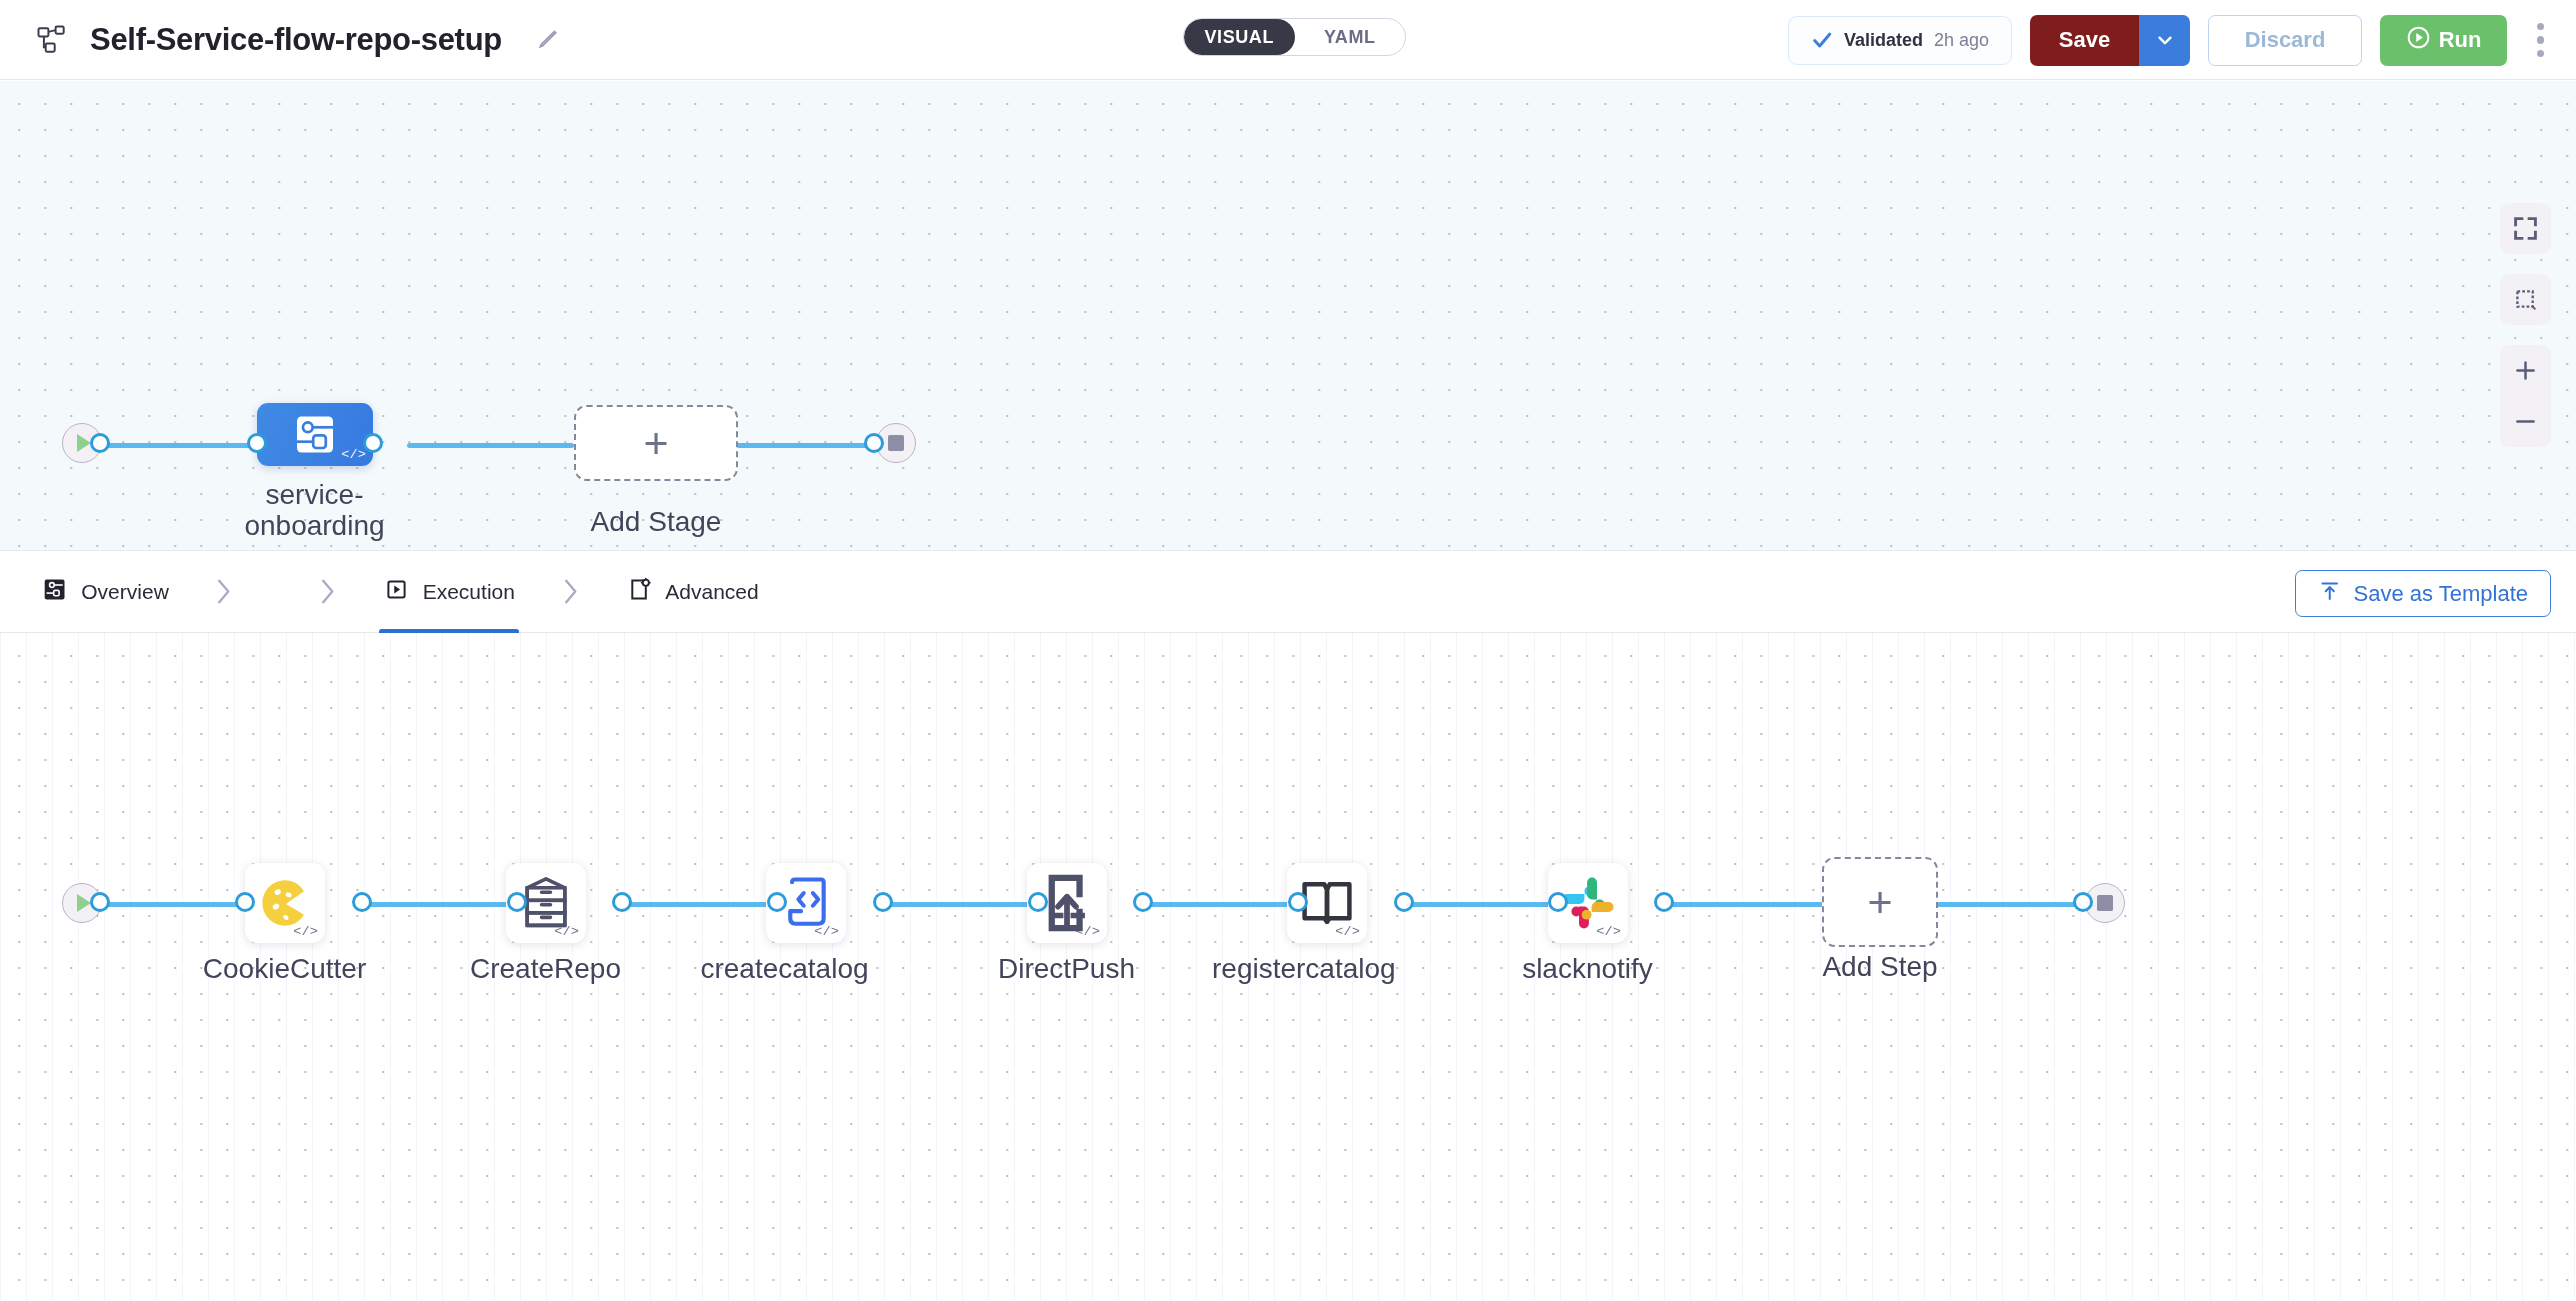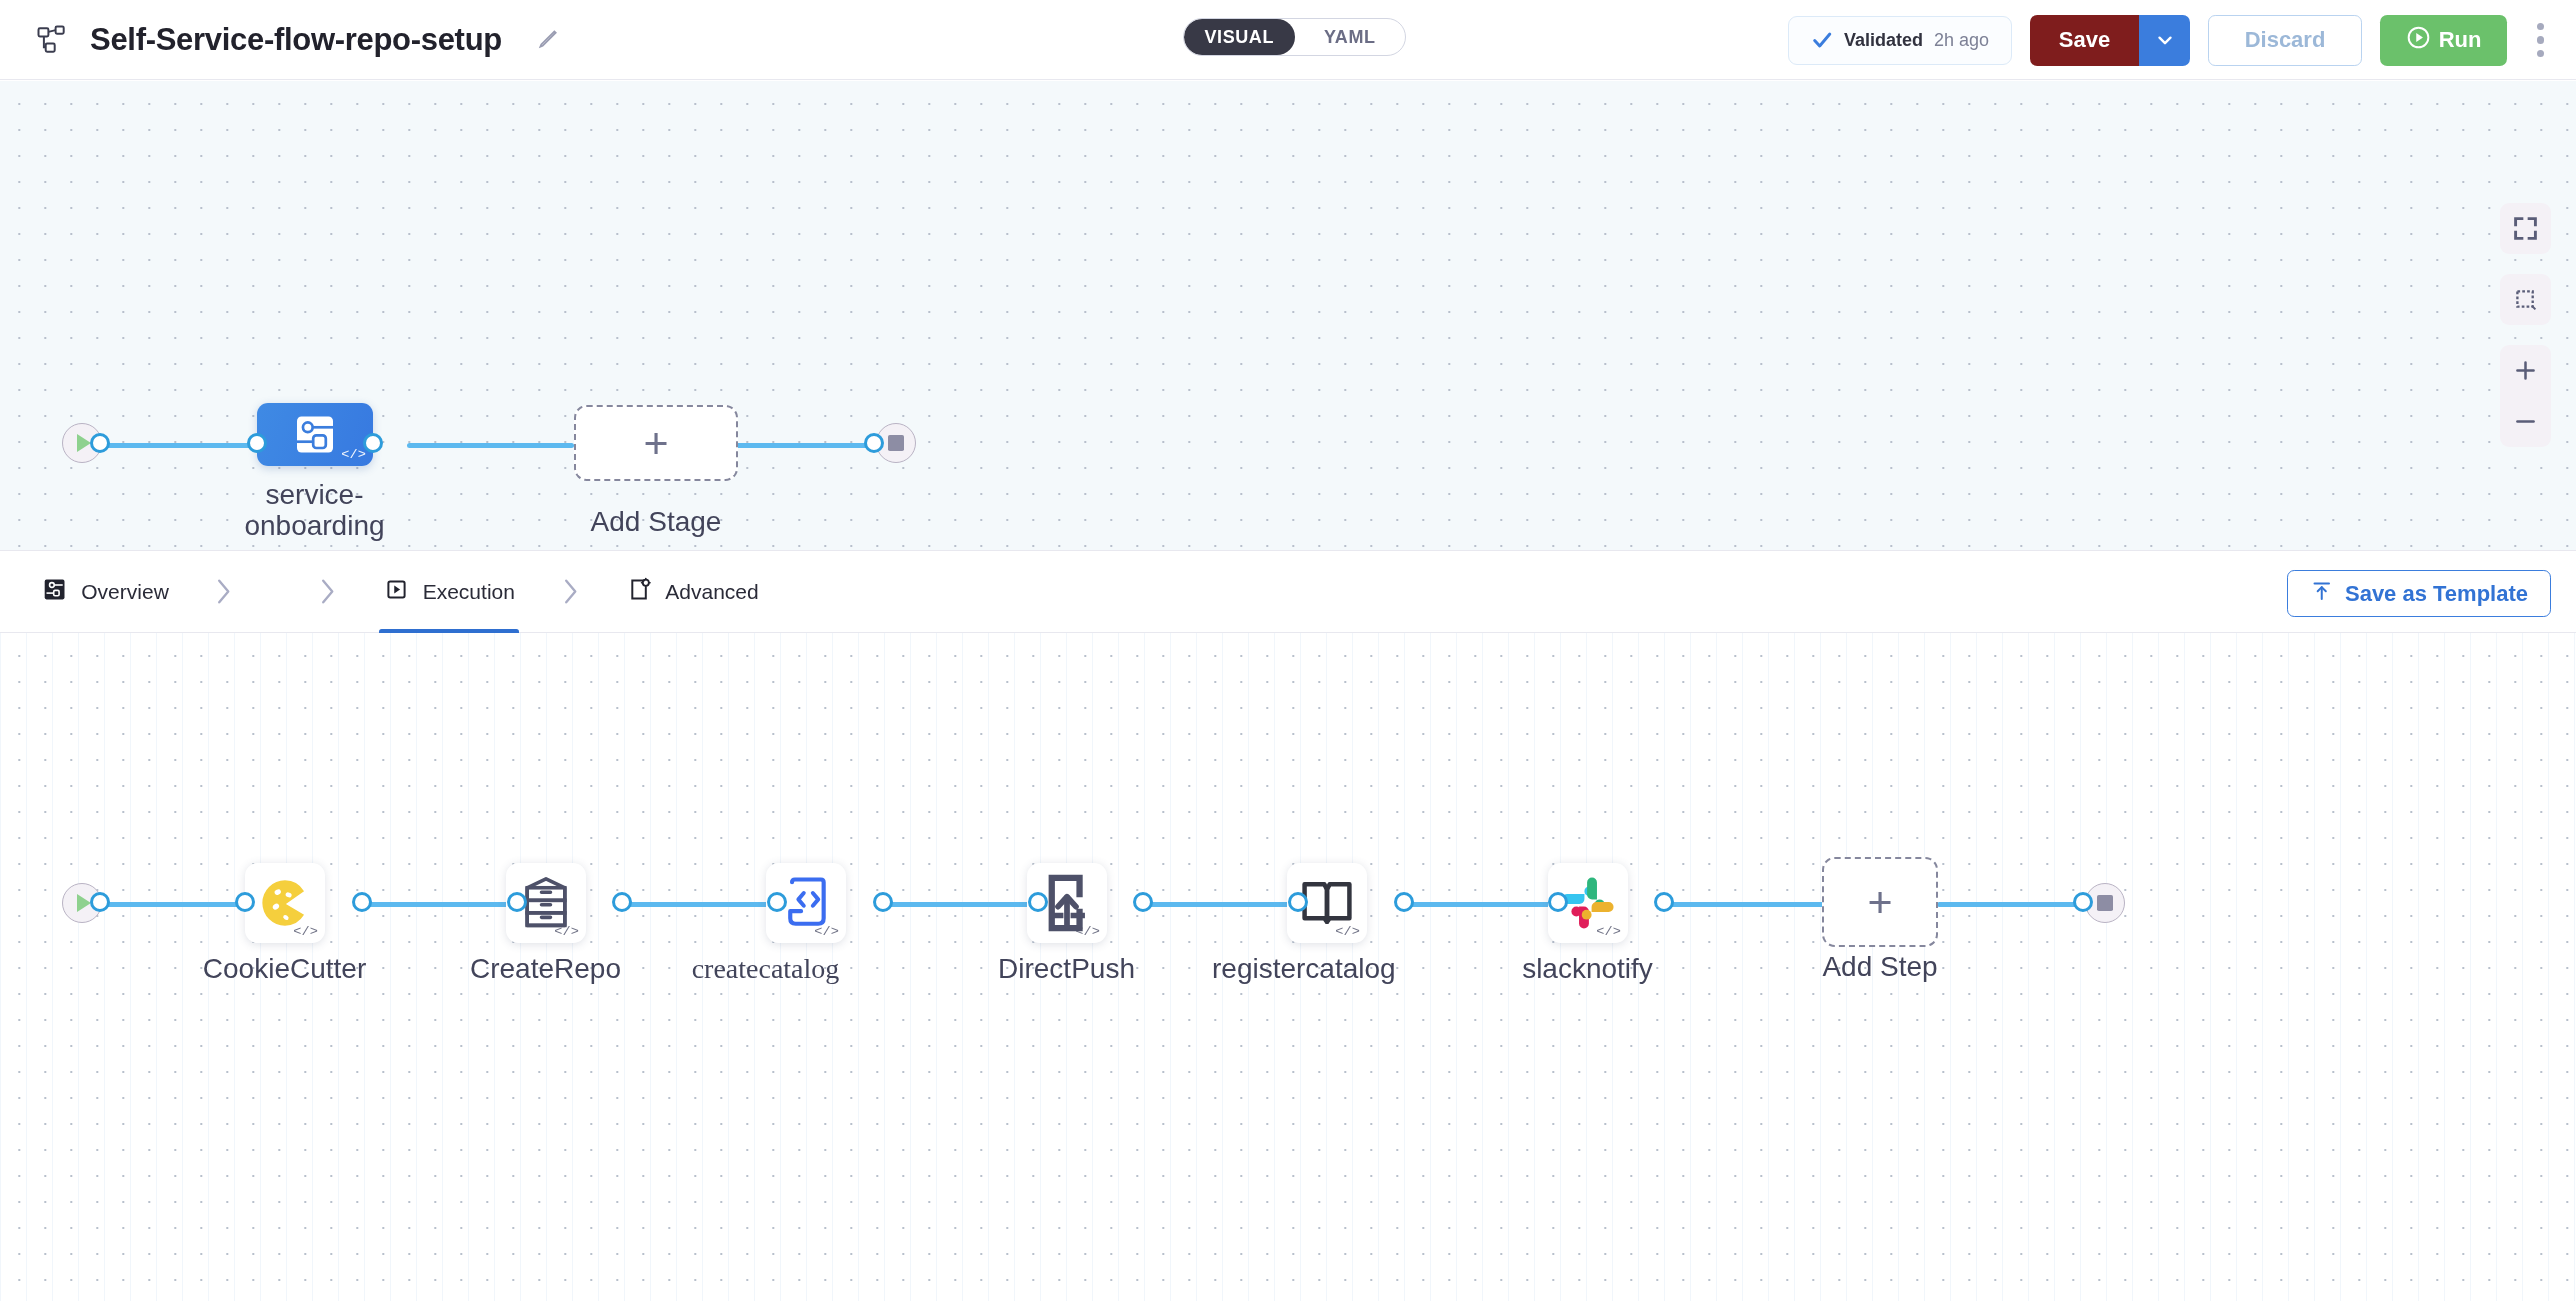--- a/index.html
+++ b/index.html
@@ -196,21 +196,21 @@
   .tab.active { font-weight: normal; }
   .tab.active::after {
     content: ""; position: absolute; left: 0; right: 0; bottom: 0;
     height: 4.5px; background: #2f6fd0; border-radius: 2.7px 2.7px 0 0;
   }
   .tab-sep { margin: 0 40px; display: flex; align-items: center; }
   .save-template-btn {
     position: absolute; right: 25px; top: 19px;
     height: 47px; padding: 0 22px; border-radius: 7.2px;
     border: 1.4px solid #3b7ddd; background: #ffffff;
-    color: #3273d4; font-size: 22px; font-weight: bold;
+    color: #3273d4; font-size: 22px; font-weight: normal;
     display: flex; align-items: center; gap: 11.8px; cursor: pointer; white-space: nowrap;
   }
 </style>
 </head>
 <body>
 
 <div class="header">
   <div class="hdr-left">
     <span class="pipeline-icon">
       <svg width="36" height="36" viewBox="0 0 40 40">
@@ -454,21 +454,21 @@
     <div class="port" style="left:767px; top:259px;"></div>
     <div class="step-node" style="left:766px; top:230px;">
       <svg width="51" height="56" viewBox="0 0 56 62">
         <path d="M12 8 Q12 5 15 5 L44 5 Q47 5 47 8 L47 48 Q47 54 41 54 L16 54 Q10 54 10 48 L10 40 L22 40" fill="none" stroke="#3b6df0" stroke-width="4.6" stroke-linejoin="round" stroke-linecap="round"></path>
         <path d="M25 20 L19 27 L25 34" fill="none" stroke="#3b6df0" stroke-width="4.4" stroke-linecap="round" stroke-linejoin="round"></path>
         <path d="M35 20 L41 27 L35 34" fill="none" stroke="#3b6df0" stroke-width="4.4" stroke-linecap="round" stroke-linejoin="round"></path>
       </svg>
       <span class="code-badge dark">&lt;/&gt;</span>
     </div>
     <div class="port" style="left:873px; top:259px;"></div>
-    <div class="node-caption" style="left:675px; top:320px; width:181px;font-family:Liberation Serif, serif;">createcatalog</div>
+    <div class="node-caption" style="left:694px; top:320px; width:181px;">createcatalog</div>
 
     <div class="port" style="left:1028px; top:259px;"></div>
     <div class="step-node" style="left:1027px; top:230px;">
       <svg width="52" height="58" viewBox="0 0 58 64">
         <path d="M43 4 L12 4 L12 60 L43 60 L43 42 M43 4 L43 22" fill="none" stroke="#4e5169" stroke-width="7" stroke-linecap="square"></path>
         <path d="M18 18 L18 22 M18 27 L18 31" stroke="#ffffff" stroke-width="4.4" stroke-linecap="round"></path>
         <path d="M29 58 L29 26" stroke="#4e5169" stroke-width="6.4" stroke-linecap="round"></path>
         <path d="M19 36 L29 25 L39 36" fill="none" stroke="#4e5169" stroke-width="6.4" stroke-linecap="round" stroke-linejoin="round"></path>
         <path d="M12 46 L22 46 M36 46 L46 46" stroke="#4e5169" stroke-width="6" stroke-linecap="square"></path>
       </svg>

